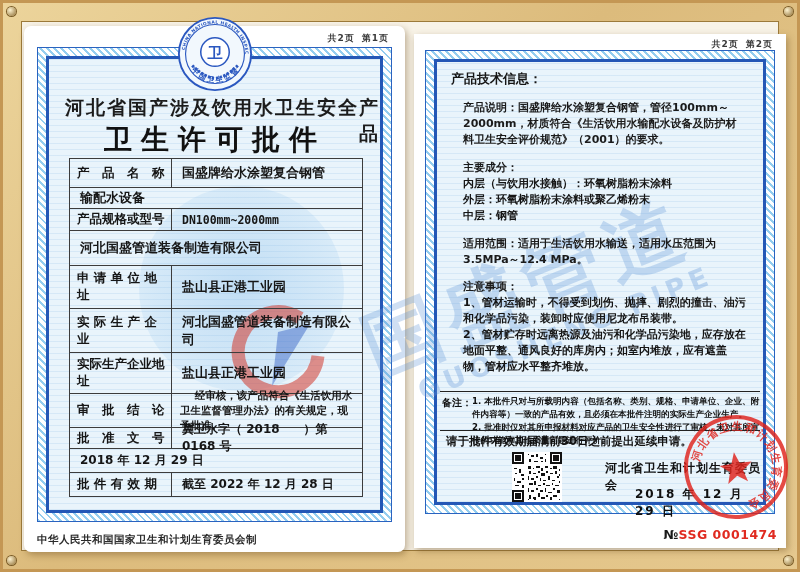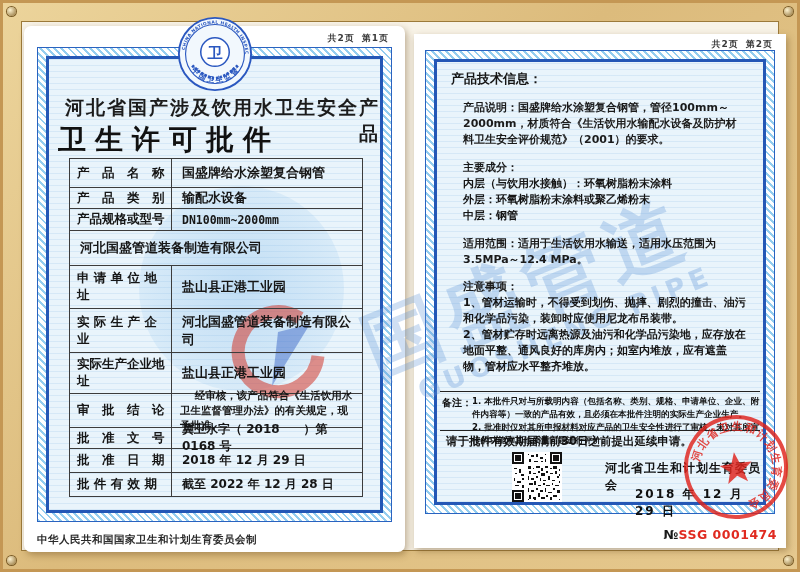--- a/index.html
+++ b/index.html
@@ -29,21 +29,21 @@
   #page2 .bframe{left:11px;right:11px;top:16px;bottom:34px;}
   .binner{position:relative;width:100%;height:100%;border:3px solid #2457b6;box-sizing:border-box;
     background-color:#e9f4fb;
     background-image:repeating-linear-gradient(0deg,rgba(135,185,228,.20) 0 1px,transparent 1px 6px);}
 
   .content{position:absolute;inset:0;z-index:5;}
 
   
   .title1{position:absolute;left:0;right:0;top:36px;text-align:right;
     font-size:19px;font-weight:bold;color:#1c1c1c;letter-spacing:2px;}
-  .title2{position:absolute;left:0;right:8px;top:62px;text-align:left;
+  .title2{position:absolute;left:0;right:8px;top:62px;text-align:center;
     font-size:28px;font-weight:bold;color:#111;letter-spacing:9px;text-indent:9px;}
 
   .cert-table{position:absolute;left:20px;top:99px;width:292px;border:1px solid #3c3c3c;
     background:rgba(255,255,255,.0);}
   .trow{display:flex;border-bottom:1px solid #3c3c3c;box-sizing:border-box;}
   .trow:last-child{border-bottom:none;}
   .tlabel{width:102px;border-right:1px solid #3c3c3c;display:flex;align-items:center;
     padding:0 4px 0 7px;font-size:12.5px;font-weight:bold;color:#161616;box-sizing:border-box;}
   .tvalue{flex:1;display:flex;align-items:center;padding:0 4px 0 10px;
     font-size:13px;font-weight:bold;color:#161616;box-sizing:border-box;}
@@ -122,21 +122,20 @@
         <div class="content">
           <div class="title1">河北省国产涉及饮用水卫生安全产品</div>
           <div class="title2">卫生许可批件</div>
 
           <div class="cert-table">
             <div class="trow" style="height:29px">
               <div class="tlabel">产　品　名　称</div>
               <div class="tvalue">国盛牌给水涂塑复合钢管</div>
             </div>
             <div class="trow" style="height:21px">
-              <div class="tlabel">产　品　类　别</div>
               <div class="tvalue">输配水设备</div>
             </div>
             <div class="trow" style="height:22px">
               <div class="tlabel">产品规格或型号</div>
               <div class="tvalue mono">DN100mm~2000mm</div>
             </div>
             <div class="trow" style="height:35px">
               <div class="tvalue">河北国盛管道装备制造有限公司</div>
             </div>
             <div class="trow" style="height:43px">
@@ -153,21 +152,20 @@
             </div>
             <div class="trow" style="height:34px">
               <div class="tlabel">审　批　结　论</div>
               <div class="tvalue small">经审核，该产品符合《生活饮用水卫生监督管理办法》的有关规定，现予批准。</div>
             </div>
             <div class="trow" style="height:21px">
               <div class="tlabel">批　准　文　号</div>
               <div class="tvalue mid">冀卫水字（ 2018　　）第 0168 号</div>
             </div>
             <div class="trow" style="height:24px">
-              <div class="tlabel">批　准　日　期</div>
               <div class="tvalue mid">2018 年 12 月 29 日</div>
             </div>
             <div class="trow" style="height:23px">
               <div class="tlabel">批 件 有 效 期</div>
               <div class="tvalue mid">截至 2022 年 12 月 28 日</div>
             </div>
           </div>
         </div>
       </div>
     </div>

